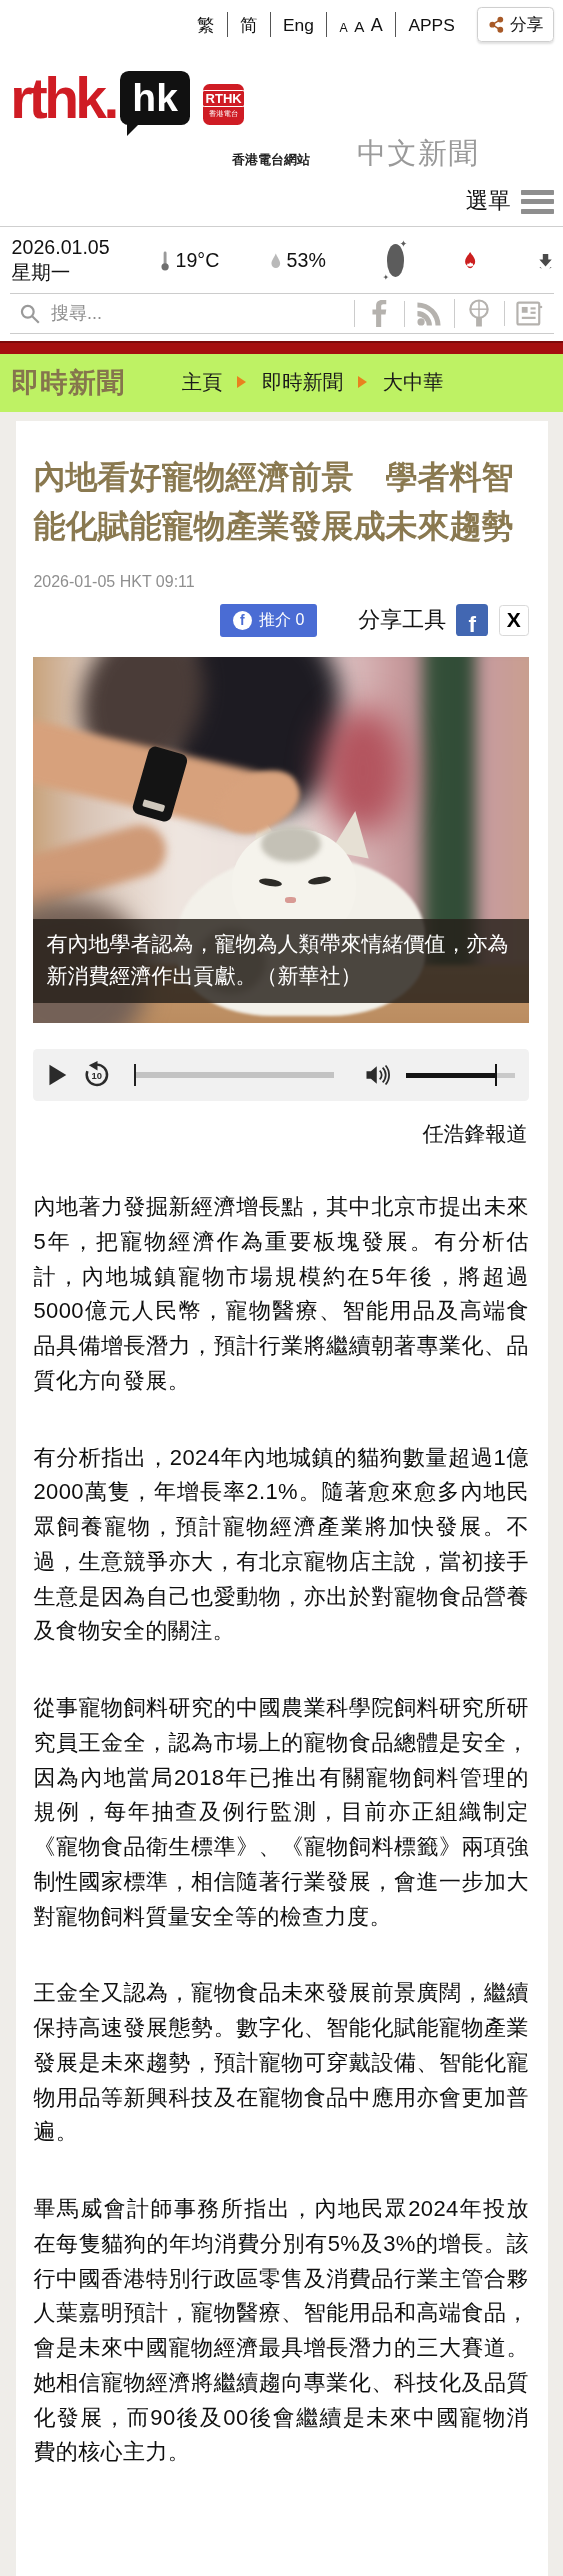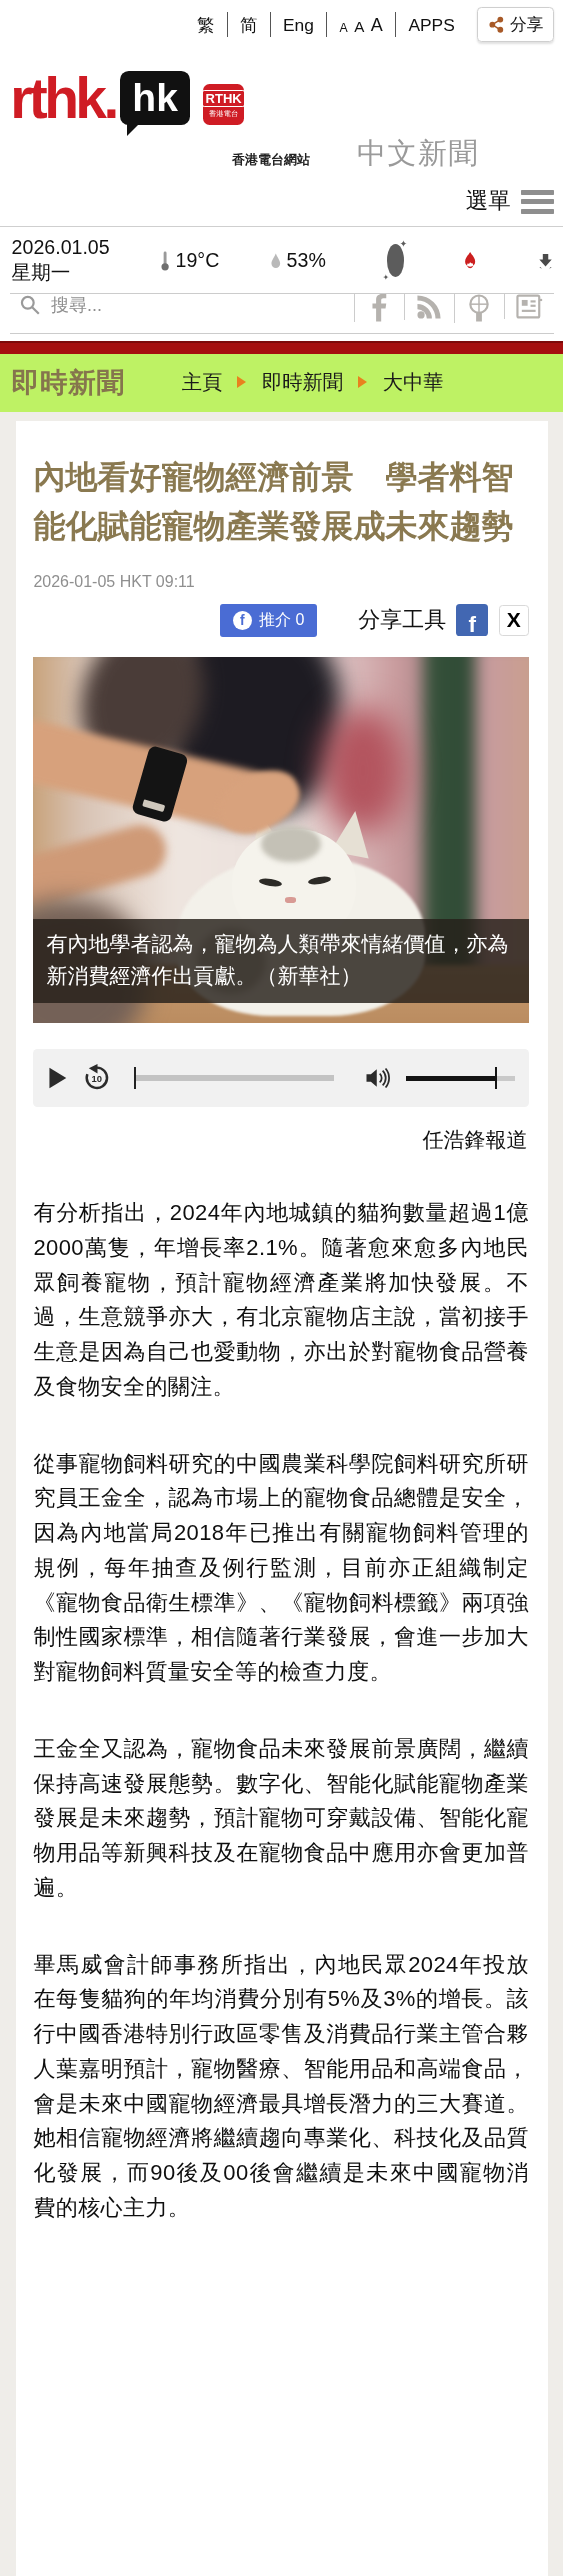--- a/index.html
+++ b/index.html
@@ -42,21 +42,21 @@
   
   .status-row { display: flex; align-items: center; padding: 8.7px 10.2px 7.3px 11.6px; gap: 39px; }
   .status-row .date { font-size: 19.6px; color: #111; }
   .wx { display: flex; align-items: center; gap: 5.1px; margin-left: 11.6px; font-size: 19.6px; color: #111; }
   .moon { position: relative; width: 33px; height: 33px; background: #5c5c5c; border-radius: 50%; margin-left: 22px; }
   .moon::before { content: "✦"; position: absolute; right: -2.9px; top: -5.8px; font-size: 9.4px; color: #5c5c5c; }
   .moon::after  { content: "✦"; position: absolute; left: -4.4px; bottom: -4.4px; font-size: 8px; color: #5c5c5c; }
   .wx-ic { margin-left: 19px; }
 
   
-  .search-row { display: flex; align-items: flex-start; border-top: 0.7px solid #ccc; border-bottom: 0.7px solid #ccc; margin: 0 10.2px; height: 41px; }
+  .search-row { display: flex; align-items: center; border-top: 0.7px solid #ccc; border-bottom: 0.7px solid #ccc; margin: 0 10.2px; height: 41px; }
   .search-cell { flex: 1; display: flex; align-items: center; gap: 10.2px; padding-left: 8.7px; }
   .search-cell input { border: none; outline: none; font-size: 18px; color: #555; width: 232px; font-family: "Liberation Sans", sans-serif; background: transparent; }
   .search-cell input::placeholder { color: #8e8e8e; }
   .icon-cell { width: 50px; border-left: 0.7px solid #ccc; display: flex; align-items: center; justify-content: center; }
 
   
   .red-bar { height: 12.3px; background: #a50f0f; border-top: 2.9px solid #7c0a0a; margin-top: 7.3px; }
 
   
   .crumb-bar { background: #bef264; display: flex; align-items: center; padding: 10.2px 11.6px 11.6px; }
@@ -106,21 +106,21 @@
   .ph-patch1 { left: 46%; top: 46%; width: 12%; height: 10%; background: #c4c1b6; border-radius: 50%; filter: blur(2.9px); }
   .ph-patch2 { left: 33%; bottom: 8%; width: 14%; height: 18%; background: #bdbab0; border-radius: 50%; filter: blur(3.6px); }
   .ph-eye { width: 4.6%; height: 1.8%; background: #2c2a26; border-radius: 50%; }
   .ph-eye.l { left: 45.5%; top: 60.5%; transform: rotate(9deg); }
   .ph-eye.r { left: 55.5%; top: 60%; transform: rotate(-9deg); }
   .ph-nose { left: 50.7%; top: 65.5%; width: 2.2%; height: 1.6%; background: #d89a94; border-radius: 40%; }
   .caption { position: absolute; left: 0; right: 0; bottom: 20.3px; background: rgba(38,32,26,.82); color: #fff;
              font-size: 21px; line-height: 1.55; padding: 8.7px 13px 10.2px; }
 
   
-  .player { margin-top: 26px; background: #f1f1f1; border-radius: 4.4px; height: 58px; display: flex; align-items: center;
+  .player { margin-top: 26px; background: #f1f1f1; border-radius: 4.4px; height: 52px; display: flex; align-items: center;
             padding: 0 14.5px; gap: 16px; }
   .p-progress { flex: 1; display: flex; align-items: center; margin-left: 7.3px; }
   .p-head { width: 2.2px; height: 22px; background: #222; }
   .p-track { height: 6.5px; background: #c3c3c3; width: 92%; }
   .vol-wrap { display: flex; align-items: center; width: 109px; }
   .vol-fill { height: 5.1px; background: #141414; width: 82%; }
   .vol-head { width: 2.2px; height: 22px; background: #141414; }
   .vol-rest { height: 5.1px; background: #c9c9c9; flex: 1; }
 
   .byline { text-align: right; font-size: 21px; color: #111; margin: 19px 1.5px 5.8px; }
@@ -323,20 +323,21 @@
       <div class="vol-wrap">
         <div class="vol-fill"></div>
         <div class="vol-head"></div>
         <div class="vol-rest"></div>
       </div>
     </div>
 
     <div class="byline">任浩鋒報道</div>
 
     <div class="body-text">
+      <p>內地著力發掘新經濟增長點，其中北京市提出未來5年，把寵物經濟作為重要板塊發展。有分析估計，內地城鎮寵物市場規模約在5年後，將超過5000億元人民幣，寵物醫療、智能用品及高端食品具備增長潛力，預計行業將繼續朝著專業化、品質化方向發展。</p>
       <p>有分析指出，2024年內地城鎮的貓狗數量超過1億2000萬隻，年增長率2.1%。隨著愈來愈多內地民眾飼養寵物，預計寵物經濟產業將加快發展。不過，生意競爭亦大，有北京寵物店主說，當初接手生意是因為自己也愛動物，亦出於對寵物食品營養及食物安全的關注。</p>
       <p>從事寵物飼料研究的中國農業科學院飼料研究所研究員王金全，認為市場上的寵物食品總體是安全，因為內地當局2018年已推出有關寵物飼料管理的規例，每年抽查及例行監測，目前亦正組織制定《寵物食品衛生標準》、《寵物飼料標籤》兩項強制性國家標準，相信隨著行業發展，會進一步加大對寵物飼料質量安全等的檢查力度。</p>
       <p>王金全又認為，寵物食品未來發展前景廣闊，繼續保持高速發展態勢。數字化、智能化賦能寵物產業發展是未來趨勢，預計寵物可穿戴設備、智能化寵物用品等新興科技及在寵物食品中應用亦會更加普遍。</p>
       <p>畢馬威會計師事務所指出，內地民眾2024年投放在每隻貓狗的年均消費分別有5%及3%的增長。該行中國香港特別行政區零售及消費品行業主管合夥人葉嘉明預計，寵物醫療、智能用品和高端食品，會是未來中國寵物經濟最具增長潛力的三大賽道。她相信寵物經濟將繼續趨向專業化、科技化及品質化發展，而90後及00後會繼續是未來中國寵物消費的核心主力。</p>
     </div>
 
   </div>
 </div>
 
 

